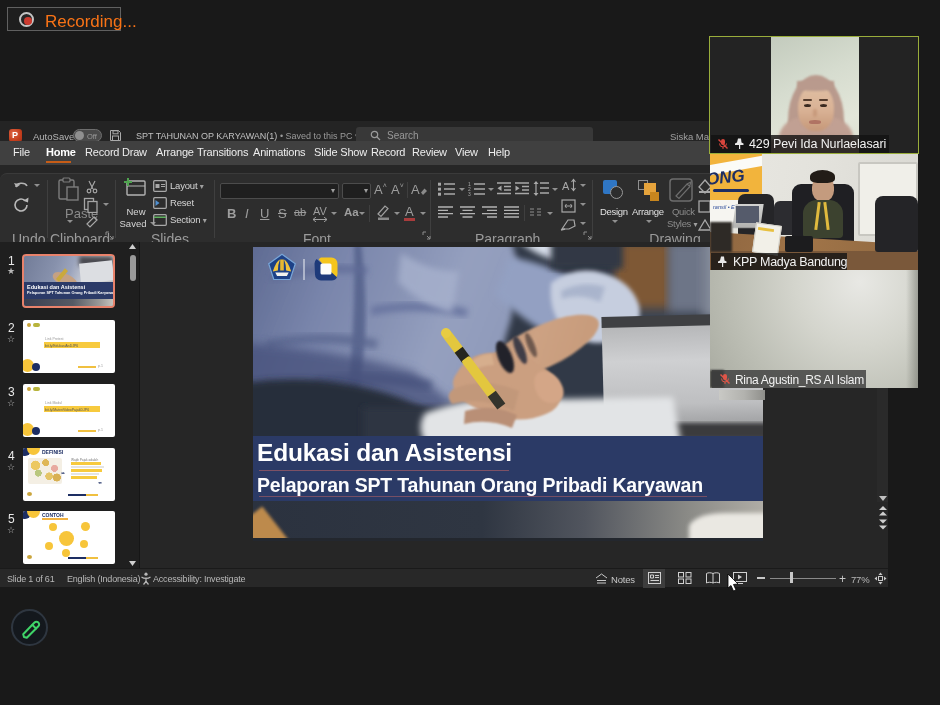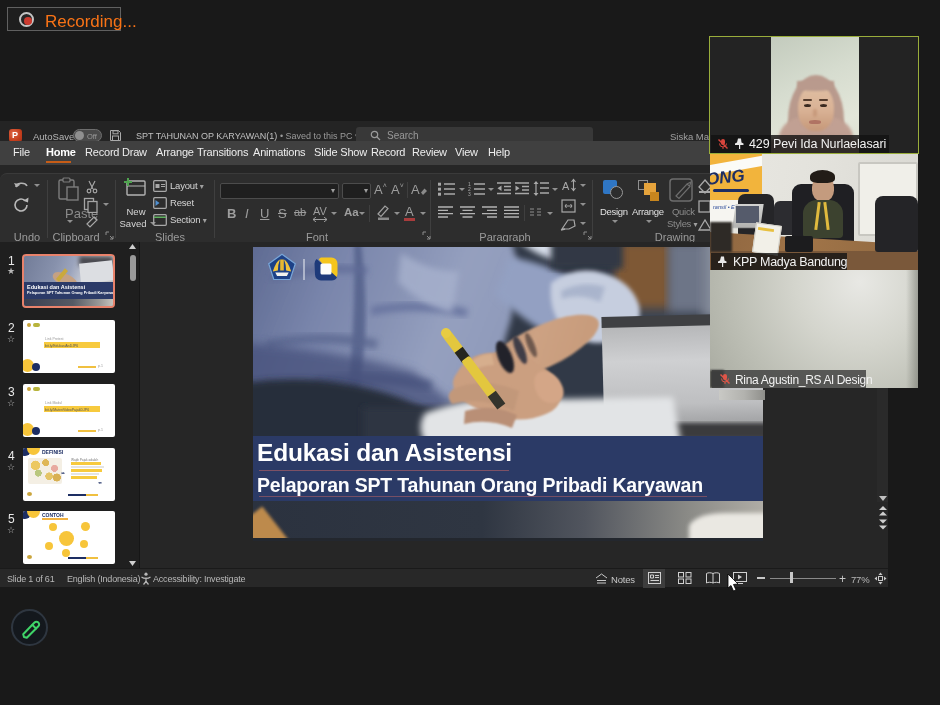--- a/index.html
+++ b/index.html
@@ -2,21 +2,21 @@
 <html><head>
 <meta charset="utf-8">
 <style>
   * { margin:0; padding:0; box-sizing:border-box; }
   html,body { width:940px; height:705px; background:#191919; overflow:hidden;
     font-family:"Liberation Sans", sans-serif; }
   .abs { position:absolute; }
   #stage { position:relative; width:940px; height:705px; background:#191919; overflow:hidden; }
   .chv { width:0; height:0; border-left:3px solid transparent; border-right:3px solid transparent; border-top:3.5px solid #909090; }
   .chvt { color:#9f9f9f; font-size:8px; }
-  .glabel { font-size:11px; color:#9b9b9b; }
+  .glabel { font-size:14px; color:#9b9b9b; }
   .rtext { font-size:9.5px; letter-spacing:-0.2px; color:#d6d6d6; }
   .fbtn { font-size:13px; color:#9d9d9d; }
   .thumbw { width:92px; height:53px; background:#ffffff; border-radius:2px; overflow:hidden; }
   .star { font-size:9px; color:#b9b9b9; }
 </style>
 </head>
 <body>
 <div id="stage">
 
   <div class="abs" style="left:7px;top:7px;width:114px;height:24px;background:#1e1e1e;border:1px solid #606060;">
@@ -701,21 +701,21 @@
     <div class="abs" style="left:0;top:0;width:208px;height:118px;background:radial-gradient(circle at 72% 10%,#e8e8e4 0%,#d4d5cd 35%,#bcbeb4 70%,#a8aaa0 100%);"></div>
     <div class="abs" style="left:196px;top:0;width:12px;height:118px;background:linear-gradient(90deg,rgba(110,112,104,0) 0%,rgba(110,112,104,0.55) 100%);"></div>
     <div class="abs" style="left:0px;top:100px;width:14px;height:18px;background:#3a3a38;filter:blur(1px);"></div>
 
     <div class="abs" style="left:2px;top:100px;width:154px;height:18px;background:rgba(62,62,62,0.82);">
       <svg class="abs" style="left:7px;top:3px;" width="12" height="12" viewBox="0 0 12 12">
           <path d="M4 5 a2 2 0 0 0 4 0 V3 a2 2 0 0 0 -4 0 z" fill="#e05548"></path>
           <path d="M2.5 5.5 a3.5 3.5 0 0 0 7 0 M6 9 v2" stroke="#e05548" stroke-width="1" fill="none"></path>
           <line x1="1.5" y1="1.5" x2="10.5" y2="10.5" stroke="#e05548" stroke-width="1.4"></line>
         </svg>
-      <div class="abs" style="left:23px;top:2.5px;font-size:12px;letter-spacing:-0.3px;color:#f2f2f2;white-space:nowrap;">Rina Agustin_RS Al Design</div>
+      <div class="abs" style="left:23px;top:2.5px;font-size:12px;letter-spacing:-0.3px;color:#f2f2f2;white-space:nowrap;">Rina Agustin_RS Al Islam</div>
     </div>
   </div>
 
   <div class="abs" style="left:719px;top:390px;width:46px;height:10px;background:linear-gradient(90deg,#c9c9c5 0%,#b2b2ae 55%,#8e8e8a 100%);"></div>
 
   <div class="abs" style="left:11px;top:609px;width:37px;height:37px;border-radius:50%;background:#14181d;border:2px solid #2e3640;">
     <svg class="abs" style="left:7px;top:7px;" width="23" height="23" viewBox="0 0 23 23">
       <g fill="none" stroke="#3fd468" stroke-width="2" stroke-linejoin="round" stroke-linecap="round">
         <path d="M4 19 L3.2 16.2 14.5 4.5 a2.6 2.6 0 0 1 3.8 0 a2.6 2.6 0 0 1 0 3.8 L6.8 19.8 z"></path>
         <line x1="12.5" y1="7" x2="16" y2="10.5"></line>

